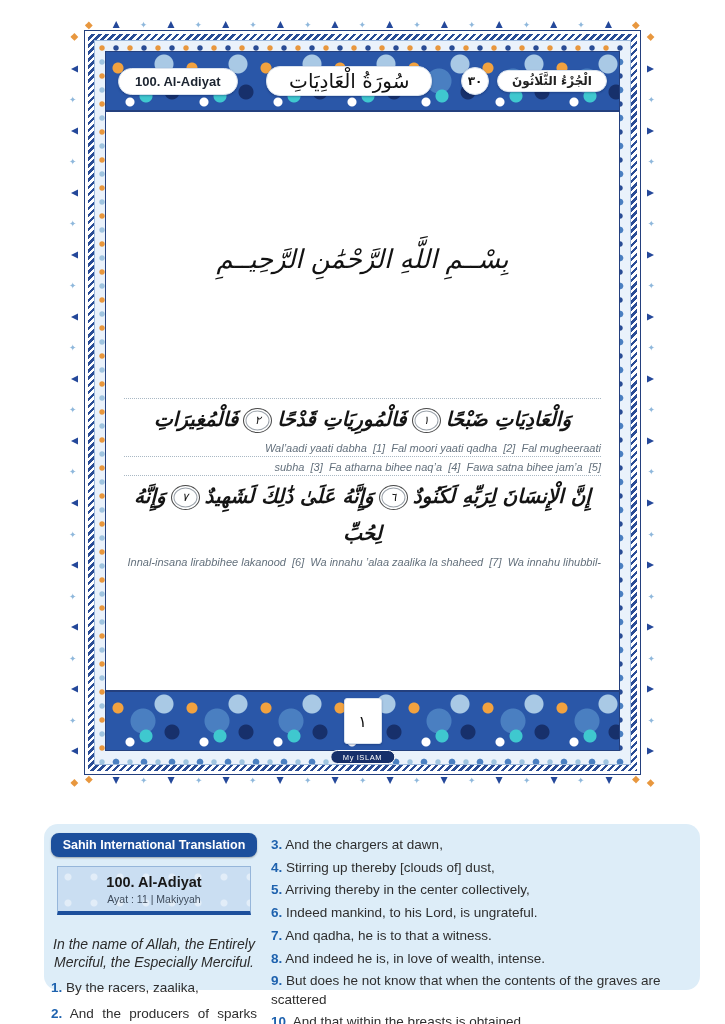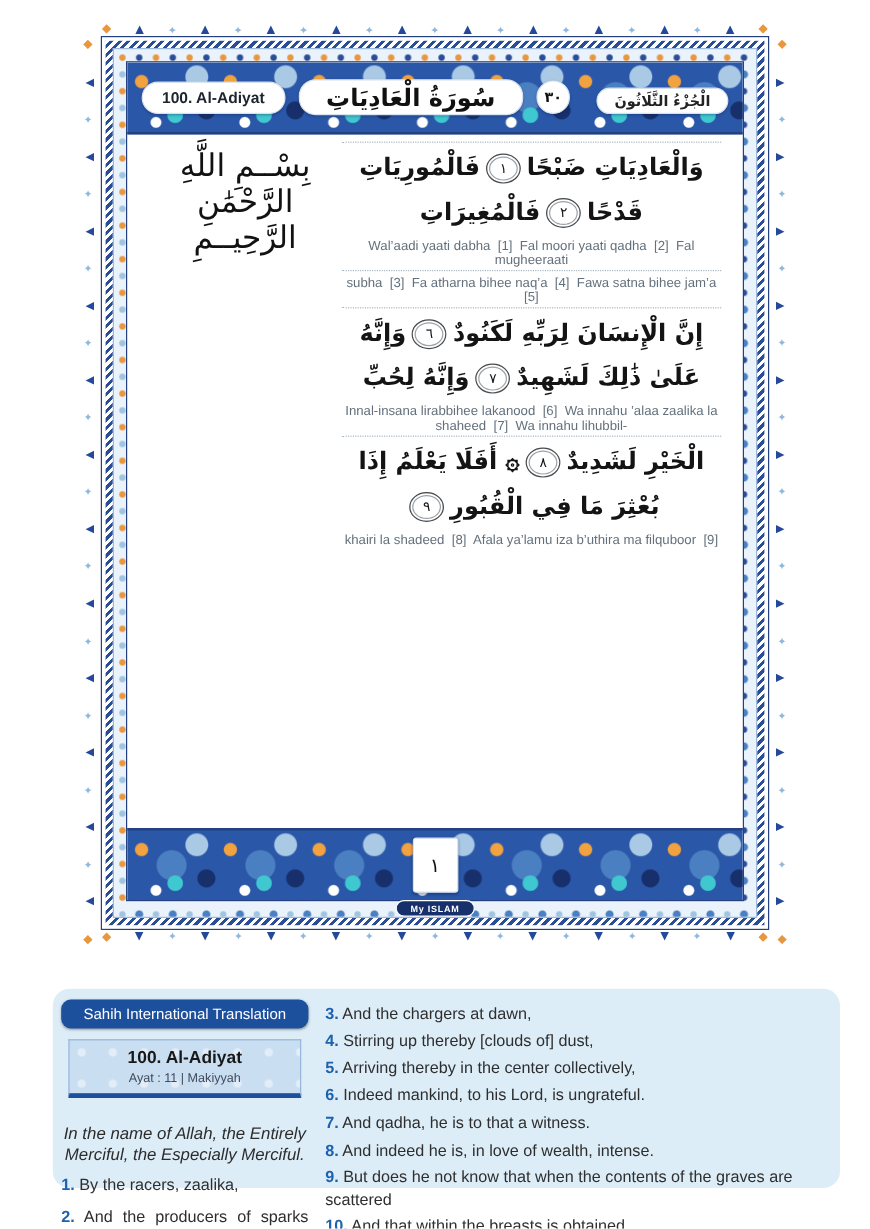--- a/index.html
+++ b/index.html
@@ -44,61 +44,61 @@
       radial-gradient(circle at 58px 12px,#a9c9e5 9px,transparent 10px),
       radial-gradient(circle at 24px 50px,#ffffff 4px,transparent 5px),
       radial-gradient(circle at 66px 40px,#17306b 7px,transparent 8px),
       radial-gradient(circle at 37px 29px,#4a7fc1 12px,transparent 13px);
     background-size:74px 58px;}
   .header-band{height:58px;border-bottom:2px solid #24407e;display:flex;align-items:center;
                justify-content:space-between;padding:0 12px;}
   .pill{background:#fff;border:1px solid #d8e2ee;border-radius:14px;
         box-shadow:0 1px 2px rgba(10,30,80,.35);display:flex;align-items:center;justify-content:center;}
   .pill-surah-en{padding:5px 16px;font-size:13px;font-weight:bold;color:#1c2430;}
-  .pill-surah-ar{padding:2px 22px;font-size:20px;font-weight:bold;color:#111;
+  .pill-surah-ar{padding:2px 22px;font-size:20px;font-weight:normal;color:#111;
                  font-family:"DejaVu Sans",sans-serif;direction:rtl;}
-  .hdr-right{display:flex;align-items:flex-end;gap:22px;}
+  .hdr-right{display:flex;align-items:center;gap:8px;}
   .juz-circle{width:26px;height:26px;border-radius:50%;background:#fff;border:1px solid #d8e2ee;
               display:flex;align-items:center;justify-content:center;font-size:12px;font-weight:bold;
               font-family:"DejaVu Sans",sans-serif;color:#111;box-shadow:0 1px 2px rgba(10,30,80,.35);}
   .pill-juz{padding:3px 14px;font-size:12px;font-weight:bold;color:#222;
             font-family:"DejaVu Sans",sans-serif;direction:rtl;}
 
   
-  .content{flex:1;display:flex;justify-content:space-evenly;
-           padding:4px 18px 2px;}
+  .content{flex:1;display:flex;flex-direction:column;justify-content:space-evenly;
+           padding:4px 18px 2px;font-style:italic;}
   .bismillah-ar{text-align:center;font-family:"DejaVu Sans",sans-serif;direction:rtl;
                 font-size:26px;color:#121212;margin:8px 0 2px;}
   .bismillah-tr{text-align:center;font-size:11px;color:#567ba0;margin:2px 0 4px;}
   hr.dotted{border:none;border-top:1.5px dotted #a9b8c4;margin:2px 0;width:100%;}
   .ayah-block{text-align:center;}
   .ayah-line{direction:rtl;text-align:center;font-family:"DejaVu Sans",sans-serif;
              font-size:20px;font-weight:600;color:#141414;line-height:1.85;}
   .mark{display:inline-flex;align-items:center;justify-content:center;min-width:23px;height:23px;
         padding:0 2px;margin:0 5px;border:1.3px solid #4a4a4a;border-radius:50%;
         box-shadow:inset 0 0 0 1.5px #fff, inset 0 0 0 2.5px #9aa2aa;
         font-size:11.5px;font-weight:normal;vertical-align:middle;}
-  .translit{font-size:11px;color:#63707c;margin-top:4px;white-space:pre-wrap;}
+  .translit{font-size:11px;color:#63707c;margin-top:4px;white-space:pre-wrap;text-align:right;}
 
   .footer-band{height:58px;border-top:2px solid #24407e;display:flex;align-items:center;
                justify-content:center;}
   .pagenum-box{width:36px;height:44px;background:#fff;border:1px solid #d8e2ee;border-radius:3px;
                display:flex;align-items:center;justify-content:center;font-size:16px;
                font-family:"DejaVu Sans",sans-serif;color:#111;box-shadow:0 1px 2px rgba(10,30,80,.35);}
   .logo-pill{position:absolute;left:50%;bottom:0px;transform:translateX(-50%);
-             background:#17306b;color:#fff;font-size:7.5px;font-weight:bold;letter-spacing:.6px;
+             background:#17306b;color:#fff;font-size:7.5px;font-weight:normal;letter-spacing:.6px;
              padding:1.5px 12px;border-radius:8px;border:1px solid #fff;white-space:nowrap;}
 
   
   .translation{position:absolute;left:44px;right:25px;top:824px;height:166px;
                background:#ddedf8;border-radius:14px;padding:9px 14px 8px 7px;
                box-sizing:border-box;display:flex;gap:14px;}
   .t-left{width:206px;flex:none;}
   .t-header{display:block;background:#1c4f9c;color:#fff;border-radius:8px;text-align:center;
-            font-size:12.5px;font-weight:normal;padding:5px 4px;box-shadow:0 1px 2px rgba(0,0,0,.3);}
+            font-size:12.5px;font-weight:bold;padding:5px 4px;box-shadow:0 1px 2px rgba(0,0,0,.3);}
   .surah-box{margin:9px 6px 8px;background:#cadef2;border:1px solid #96b6da;
              border-bottom:4px solid #1c4f9c;text-align:center;padding:7px 4px 6px;
              background-image:radial-gradient(circle at 10px 10px,rgba(255,255,255,.45) 3px,transparent 4px);
              background-size:26px 26px;}
   .surah-box-title{font-size:14.5px;font-weight:bold;color:#181818;}
   .surah-box-meta{font-size:10.5px;color:#3f4c5c;margin-top:3px;}
   .t-bismillah{font-style:italic;font-size:14px;color:#2c2c2c;text-align:center;
                line-height:1.3;margin:20px 2px 8px;}
   .t-verse{font-size:13.5px;color:#2e2e2e;line-height:1.35;text-align:justify;margin-bottom:7px;}
   .t-right{flex:1;padding-top:3px;}
@@ -218,25 +218,20 @@
     <hr class="dotted">
     <div class="translit">subha  [3]  Fa atharna bihee naq’a  [4]  Fawa satna bihee jam’a  [5]</div>
   </div>
 
   <div class="ayah-block">
     <hr class="dotted">
     <div class="ayah-line"><span>إِنَّ الْإِنسَانَ لِرَبِّهِ لَكَنُودٌ</span><span class="mark">٦</span><span>وَإِنَّهُ عَلَىٰ ذَٰلِكَ لَشَهِيدٌ</span><span class="mark">٧</span><span>وَإِنَّهُ لِحُبِّ</span></div>
     <div class="translit">Innal-insana lirabbihee lakanood  [6]  Wa innahu ’alaa zaalika la shaheed  [7]  Wa innahu lihubbil-</div>
   </div>
 
-  <div class="ayah-block">
-    <hr class="dotted">
-    <div class="ayah-line"><span>الْخَيْرِ لَشَدِيدٌ</span><span class="mark">٨</span><span>۞ أَفَلَا يَعْلَمُ إِذَا بُعْثِرَ مَا فِي الْقُبُورِ</span><span class="mark">٩</span></div>
-    <div class="translit">khairi la shadeed  [8]  Afala ya’lamu iza b’uthira ma filquboor  [9]</div>
-  </div>
 
 </div>
             </div>
 
             <div class="footer-band mosaic">
               <div class="pagenum-box">١</div>
             </div>
 
           </div>
           <div class="logo-pill">My ISLAM</div>

